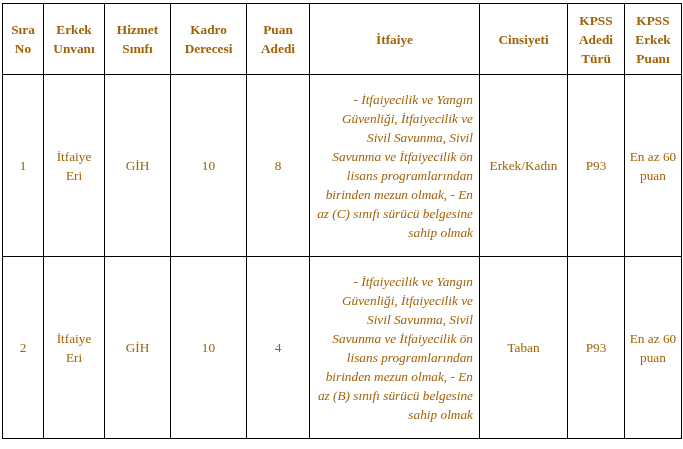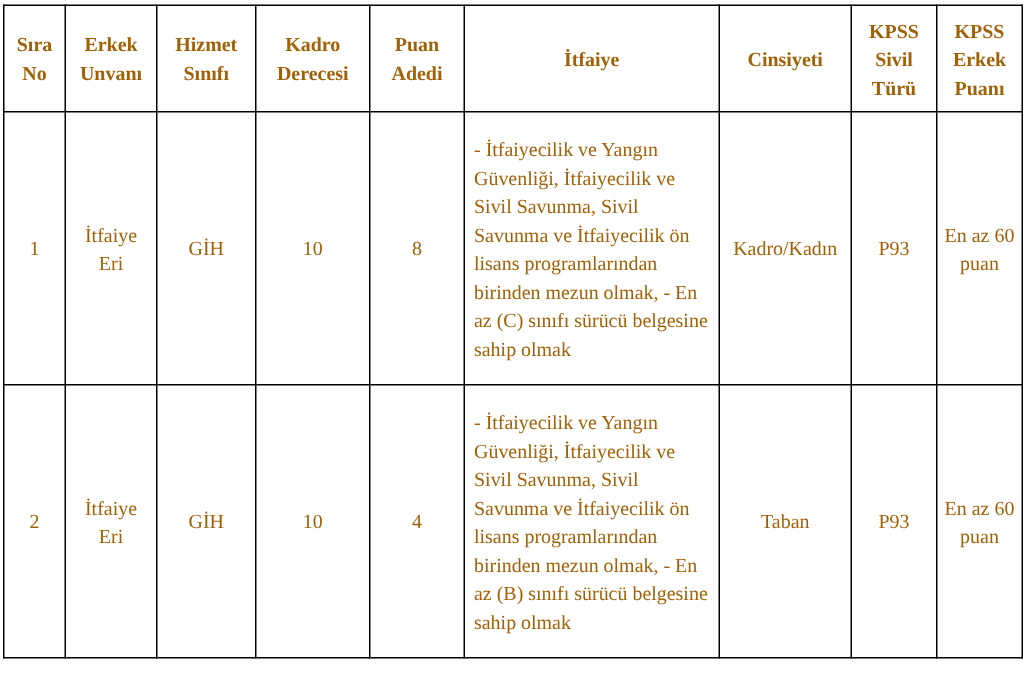--- a/index.html
+++ b/index.html
@@ -11,21 +11,21 @@
     font-size: 13.3px; color: #a16207;
     table-layout: fixed;
   }
   td, th {
     border: 1.5px solid #000;
     text-align: center; vertical-align: middle;
     padding: 0 4px; line-height: 19px;
   }
   th { font-weight: bold; height: 70px; }
   tbody td { height: 181px; }
-  td.left { text-align: left; padding: 0 6px; }
+  td.left { text-align: right; padding: 0 6px; font-style: italic; }
 </style>
 </head>
 <body>
 
 <table>
   <colgroup>
     <col style="width:41px">
       <col style="width:61px">
       <col style="width:66px">
     <col style="width:76px">
@@ -37,33 +37,33 @@
   </colgroup>
   <thead>
     <tr>
       <th>Sıra No</th>
       <th>Erkek Unvanı</th>
       <th>Hizmet Sınıfı</th>
       <th>Kadro Derecesi</th>
       <th>Puan Adedi</th>
       <th>İtfaiye</th>
       <th>Cinsiyeti</th>
-      <th>KPSS Sivil Türü</th>
+      <th>KPSS Adedi Türü</th>
       <th>KPSS Erkek Puanı</th>
     </tr>
   </thead>
   <tbody>
     <tr>
       <td>1</td>
       <td>İtfaiye Eri</td>
       <td>GİH</td>
       <td>10</td>
       <td>8</td>
       <td class="left">- İtfaiyecilik ve Yangın Güvenliği, İtfaiyecilik ve Sivil Savunma, Sivil Savunma ve İtfaiyecilik ön lisans programlarından birinden mezun olmak, - En az (C) sınıfı sürücü belgesine sahip olmak</td>
-      <td>Kadro/Kadın</td>
+      <td>Erkek/Kadın</td>
       <td>P93</td>
       <td>En az 60 puan</td>
     </tr>
     <tr>
       <td>2</td>
       <td>İtfaiye Eri</td>
       <td>GİH</td>
       <td>10</td>
       <td>4</td>
       <td class="left">- İtfaiyecilik ve Yangın Güvenliği, İtfaiyecilik ve Sivil Savunma, Sivil Savunma ve İtfaiyecilik ön lisans programlarından birinden mezun olmak, - En az (B) sınıfı sürücü belgesine sahip olmak</td>

